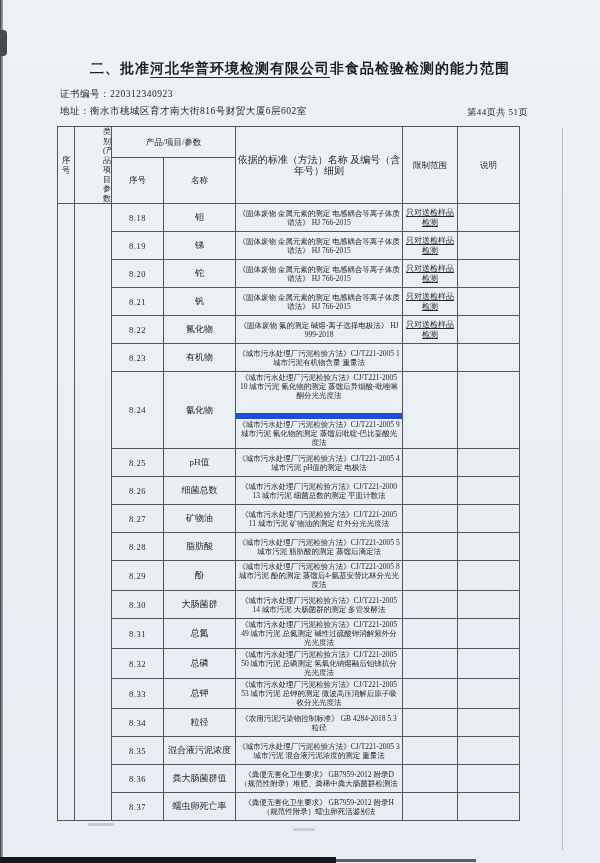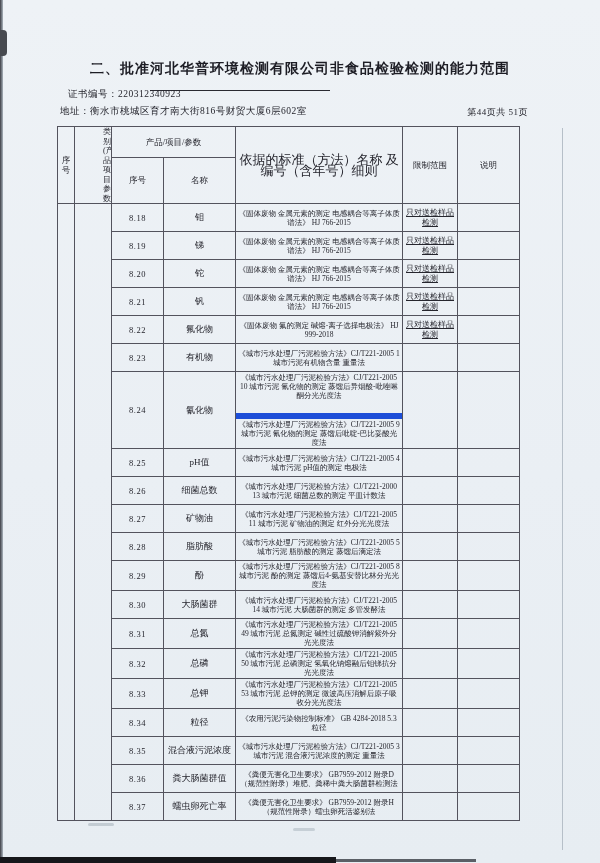--- a/index.html
+++ b/index.html
@@ -16,35 +16,35 @@
     background:#474a50;border-radius:0 4px 4px 0;}
   .strip-bottom{position:absolute;left:0;top:857px;width:336px;height:6px;background:#16171b;}
   .strip-bottom2{position:absolute;left:336px;top:859px;width:140px;height:3px;background:#5a5f66;}
   .page-edge-line{position:absolute;left:562px;top:128px;width:1px;height:722px;background:#b6bfc8;}
   .smudge1{position:absolute;left:88px;top:823px;width:26px;height:3px;background:#c3ccd3;border-radius:2px;}
   .smudge2{position:absolute;left:293px;top:828px;width:22px;height:3px;background:#c6cfd6;border-radius:2px;}
 
   
   .doc-title{position:absolute;left:0;top:60px;width:600px;text-align:center;
     font-size:14px;font-weight:700;letter-spacing:1px;color:#1d1d25;white-space:nowrap;}
-  .doc-title .u{border-bottom:1.5px solid #2a2a32;padding-bottom:14px;}
-  .meta-cert{position:absolute;left:68px;top:88px;font-size:9.5px;letter-spacing:.5px;}
+  .doc-title .u{border-bottom:1.5px solid #2a2a32;padding-bottom:1px;}
+  .meta-cert{position:absolute;left:60px;top:88px;font-size:9.5px;letter-spacing:.5px;}
   .meta-addr{position:absolute;left:60px;top:105px;font-size:9.5px;letter-spacing:.5px;}
   .page-num{position:absolute;right:72px;top:106px;font-size:9px;letter-spacing:.5px;}
 
   
   table.cap{position:absolute;left:57px;top:126px;border-collapse:collapse;table-layout:fixed;
     width:462px;background:transparent;}
   .cap th,.cap td{border:1px solid #53535d;padding:0 1px;text-align:center;vertical-align:middle;
     color:#26262e;overflow:hidden;}
   .cap thead tr.r1{height:20px;}
   .cap thead tr.r2{height:30px;}
   .cap th{font-weight:400;font-size:8.5px;line-height:10px;}
   .cap th.h-cat{font-size:8px;line-height:9.5px;padding-left:28px;}
-  .cap th.h-std{font-size:13px;line-height:11px;}
+  .cap th.h-std{font-size:10px;line-height:11px;}
   .cap tbody tr{height:28px;}
   td.c-no{font-size:8.5px;letter-spacing:.5px;}
   td.c-name{font-size:9px;line-height:10.5px;}
   td.c-std{font-size:7.5px;line-height:9px;padding:0;}
   td.c-restr{font-size:8px;line-height:9.5px;text-decoration:underline;}
   td.c-note{font-size:8px;}
   td.c-merge{background:transparent;}
   .std-part{padding:1px 2px;text-align:center;}
   .std-part + .std-part{border-top:6px solid #1d4ed8;margin-top:12px;}
 </style>

